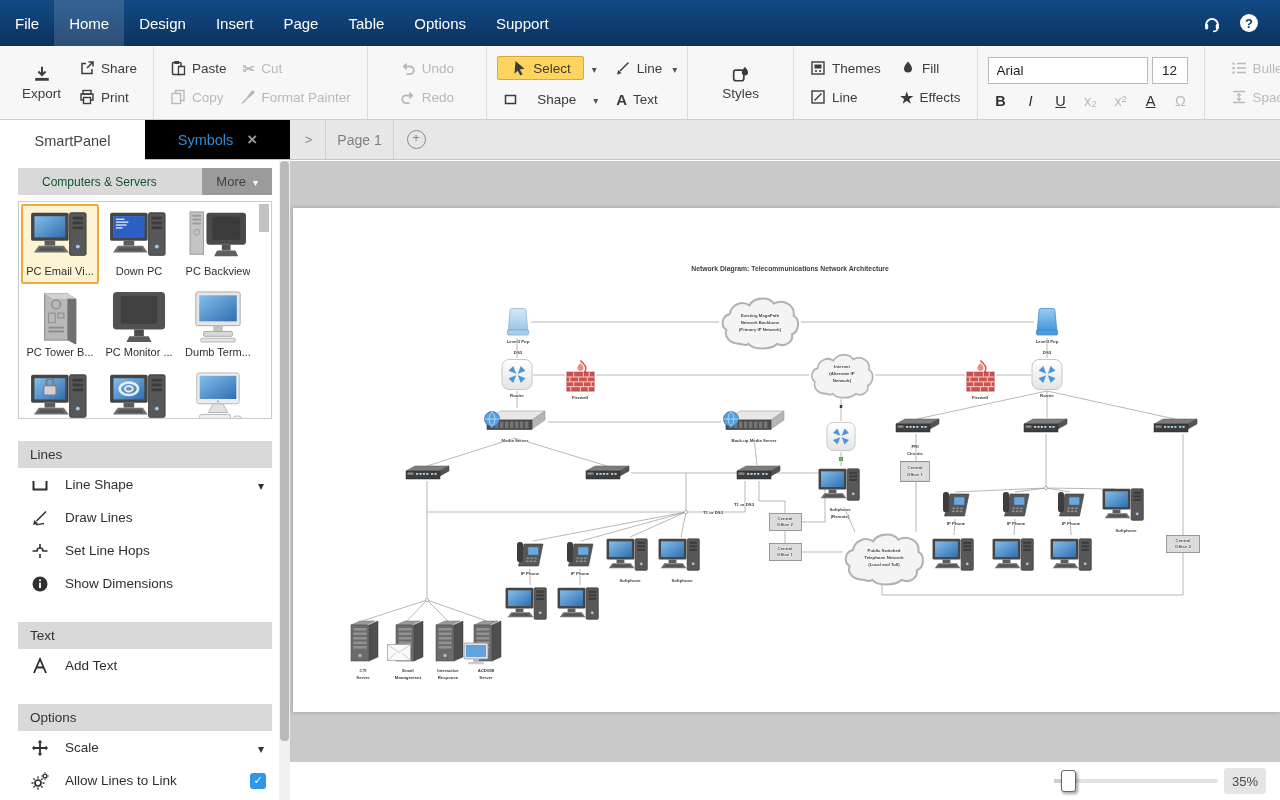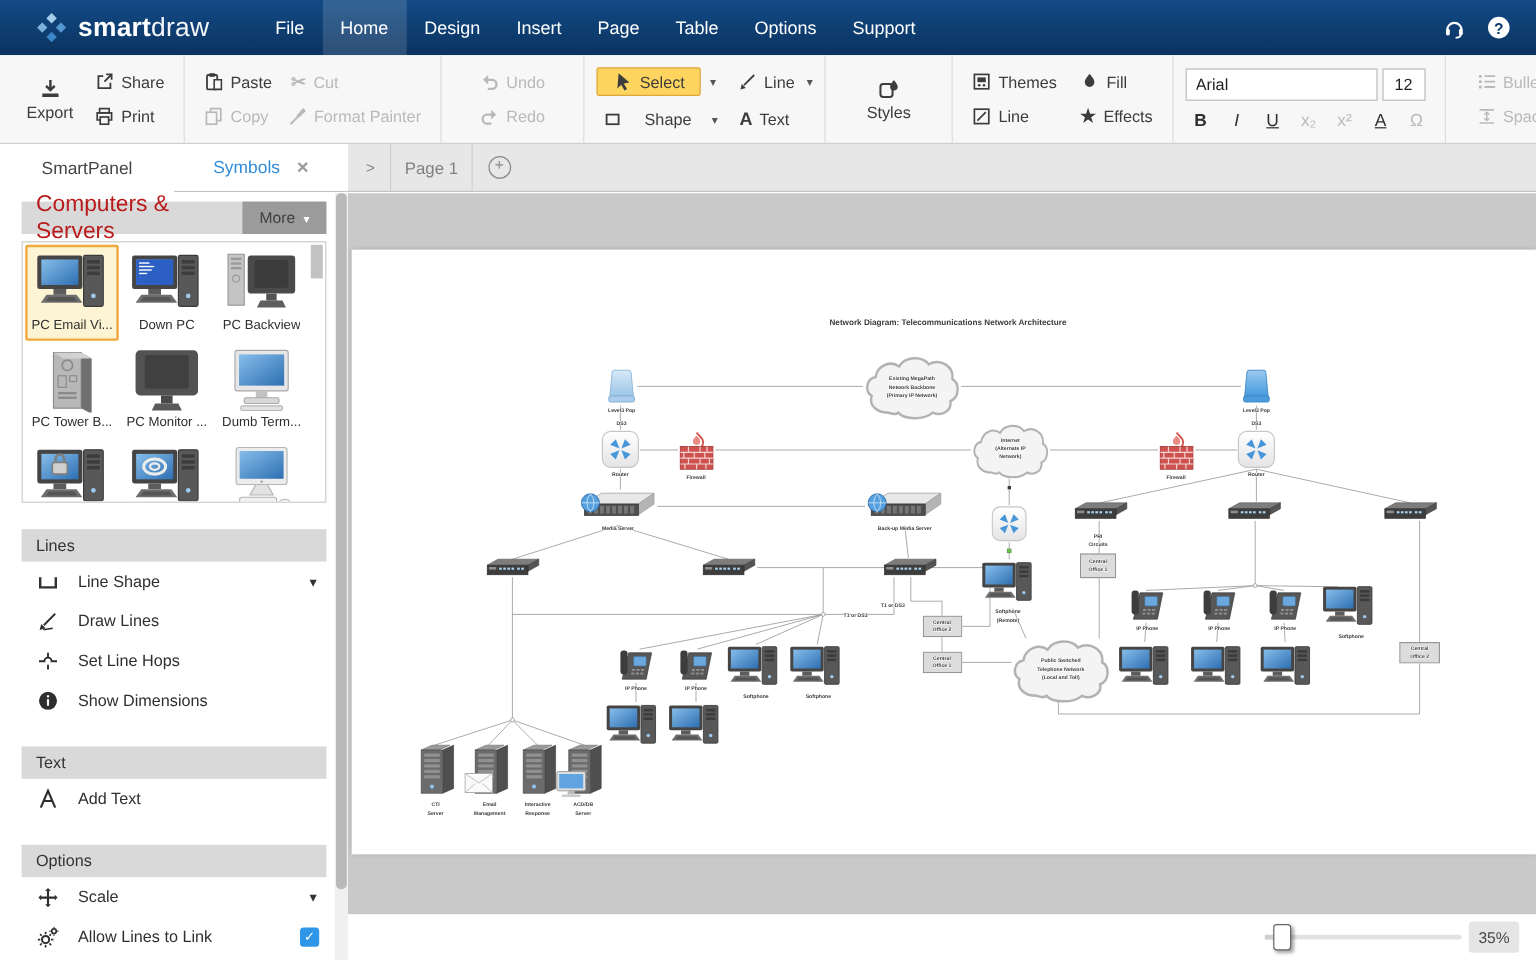--- a/index.html
+++ b/index.html
@@ -44,35 +44,35 @@
     text-align:center; font-family:"Liberation Sans",sans-serif; color:#222; }
   .fmt-btn { width:26px; text-align:center; font-size:14.5px; color:#2f2f2f; }
   .fmt-btn.disabled { color:#b9b9b9; }
   .u { text-decoration:underline; }
 
   
   .tabrow { position:absolute; left:0; top:120px; width:1280px; height:40px; background:#e7e7e7;
     border-bottom:1px solid #c4c4c4; display:flex; align-items:stretch; }
   .tab-smartpanel { width:145px; background:#fff; display:flex; align-items:center; justify-content:center;
     font-size:14.5px; color:#444; height:41px; }
-  .tab-symbols { width:145px; background:#ffffff; display:flex; align-items:center; justify-content:center;
+  .tab-symbols { width:145px; background:#000000; display:flex; align-items:center; justify-content:center;
     gap:14px; font-size:14.5px; color:#2e8bd8; }
   .tab-close::after { content:"×"; color:#9a9a9a; font-size:17px; font-weight:700; }
   .pg-arrow { width:34px; display:flex; align-items:center; justify-content:center; color:#888;
     font-size:13px; border-right:1px solid #d0d0d0; margin-left:2px; }
   .tab-page { width:68px; display:flex; align-items:center; justify-content:center; font-size:14px;
     color:#808080; border-right:1px solid #d0d0d0; }
   .pg-add { width:44px; display:flex; align-items:center; justify-content:center; }
   .pg-add::after { content:"+"; width:17px; height:17px; border:1.4px solid #8a8a8a; border-radius:50%;
     color:#8a8a8a; font-size:13px; line-height:14px; text-align:center; }
 
   
   .sidebar { position:absolute; left:0; top:161px; width:290px; height:639px; background:#fff; }
   .side-header-row { margin:7px 18px 0; height:27px; background:#d9d9d9; display:flex; align-items:center; }
-  .side-header-row .hd { padding-left:12px; font-size:19px; color:#b91c1c; }
+  .side-header-row .hd { padding-left:12px; font-size:12px; color:#14532d;margin-left:12px; }
   .more-btn { margin-left:auto; height:27px; background:#9b9b9b; color:#404040; font-size:13px;
     display:flex; align-items:center; gap:7px; padding:0 14px; }
   .more-btn .caret::after { color:#fff; }
   #symbol-grid { position:relative; margin:6px 18px 0; width:254px; height:218px; border:1px solid #ccc;
     background:#fff; display:flex; flex-wrap:wrap; align-content:flex-start; padding:2px 0 0 2px; overflow:hidden; }
   .sym-cell { width:78px; height:80px; margin:0 1px 1px 0; display:flex; flex-direction:column; align-items:center;
     justify-content:flex-start; border:2px solid transparent; border-radius:2px; padding-top:3px; }
   .sym-cell.selected { border-color:#efa93c; background:#fdf4d3; }
   .sym-svg { width:62px; height:54px; }
   .sym-label { font-size:11px; color:#2f2f2f; white-space:nowrap; overflow:hidden; max-width:74px; margin-top:2px; }
@@ -416,29 +416,20 @@
       <symbol id="d-dot" viewBox="0 0 4 4">
           <rect x=".3" y=".3" width="3.4" height="3.4" fill="#6cc24a" stroke="#3f8f2f" stroke-width=".6"></rect>
         </symbol>
       <symbol id="d-sq" viewBox="0 0 3 3">
           <rect width="3" height="3" fill="#3a3a3a"></rect>
         </symbol>
     </defs>
   </svg>
 
   <div class="menubar">
-    <div class="logo">
-      <svg class="logo-ic" viewBox="0 0 30 30">
-        <path d="M15 1l5 5-5 5-5-5z" fill="#a7cdec"></path>
-        <path d="M6 10l5 5-5 5-5-5z" fill="#7ab1dd"></path>
-        <path d="M24 10l5 5-5 5-5-5z" fill="#5598cf"></path>
-        <path d="M15 19l5 5-5 5-5-5z" fill="#3a87c8"></path>
-      </svg>
-      <div class="logo-text"><b>smart</b><span>draw</span></div>
-    </div>
     <div class="menu-items" id="menu-items">
         <div class="menu-item">File</div>
         <div class="menu-item active">Home</div>
         <div class="menu-item">Design</div>
         <div class="menu-item">Insert</div>
         <div class="menu-item">Page</div>
         <div class="menu-item">Table</div>
         <div class="menu-item">Options</div>
         <div class="menu-item">Support</div>
       </div>

